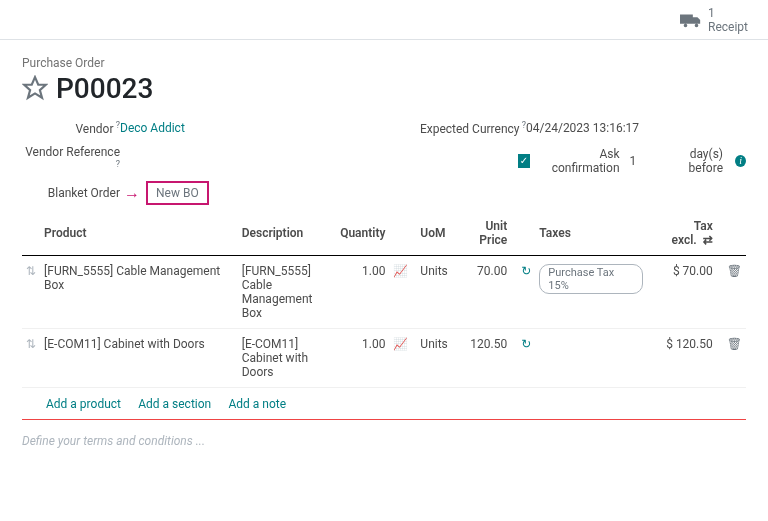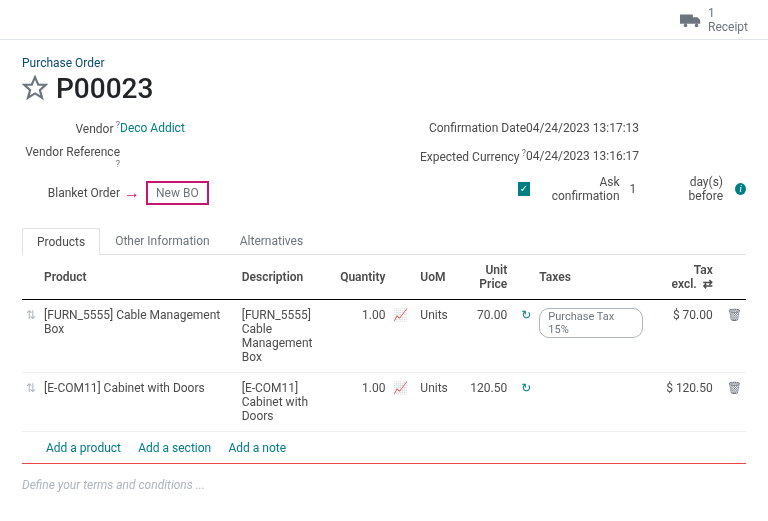--- a/index.html
+++ b/index.html
@@ -2,21 +2,21 @@
 <html><head>
 <meta charset="utf-8">
 <style>
 * { box-sizing: border-box; margin: 0; padding: 0; }
 body { font-family: -apple-system, BlinkMacSystemFont, "Segoe UI", Roboto, sans-serif; font-size: 13px; color: #4c4c4c; width: 768px; }
 .topbar { display: flex; justify-content: flex-end; border-bottom: 1px solid #dee2e6; padding: 6px 20px 4px; }
 .receipt-btn { display: flex; align-items: center; gap: 6px; cursor: pointer; }
 .receipt-btn svg { fill: #6c757d; }
 .receipt-text { display: flex; flex-direction: column; font-size: 12px; line-height: 1.2; color: #6c757d; }
 .sheet { padding: 16px 22px; }
-.subtitle { font-size: 12px; color: #0c4a6e; margin-bottom: 2px; }
+.subtitle { font-size: 12px; color: #737373; margin-bottom: 2px; }
 .title-row { display: flex; align-items: center; gap: 8px; margin-bottom: 12px; }
 .star { width: 26px; height: 26px; stroke: #6c757d; fill: none; stroke-width: 2; cursor: pointer; }
 .po-title { font-size: 28px; font-weight: 500; color: #212529; }
 .form-cols { display: flex; gap: 24px; }
 .form-col { flex: 1; }
 .form-row { display: flex; align-items: center; margin-bottom: 6px; min-height: 22px; text-align: right; }
 .form-label { width: 98px; font-size: 12px; color: #4c4c4c; position: relative; }
 .form-label .sup { font-size: 9px; vertical-align: super; color: #6c757d; }
 .form-val { font-size: 12px; }
 .link { color: #017e84; cursor: pointer; }
@@ -77,45 +77,36 @@
       </div>
       <div class="form-row">
         <div class="form-label">Blanket Order</div>
         <span class="arrow">→</span>
         <span class="new-bo">New BO</span>
       </div>
     </div>
 
     <div class="form-col">
       <div class="form-row">
-        <div class="form-label" style="width:130px">Confirmation Date</div>
-        <div class="form-val">04/24/2023 13:17:13</div>
-      </div>
-      <div class="form-row">
         <div class="form-label" style="width:130px"><span>Expected Currency</span><span class="sup"> ?</span></div>
         <div class="form-val">04/24/2023 13:16:17</div>
       </div>
       <div class="form-row" style="margin-top:8px">
         <div class="form-label" style="width:130px"></div>
         <div class="ask-row">
           <span class="check">✓</span>
           <span>Ask confirmation</span>
           <span style="margin-left:4px">1</span>
           <span style="margin-left:16px">day(s) before</span>
           <span class="info-ic">i</span>
         </div>
       </div>
     </div>
   </div>
 
-  <div class="tabs">
-    <div class="tab active">Products</div>
-    <div class="tab">Other Information</div>
-    <div class="tab">Alternatives</div>
-  </div>
 
   <table>
     <thead>
       <tr>
         <th style="width:12px"></th>
         <th>Product</th>
         <th>Description</th>
         <th class="num">Quantity</th>
         <th style="width:18px"></th>
         <th>UoM</th>

